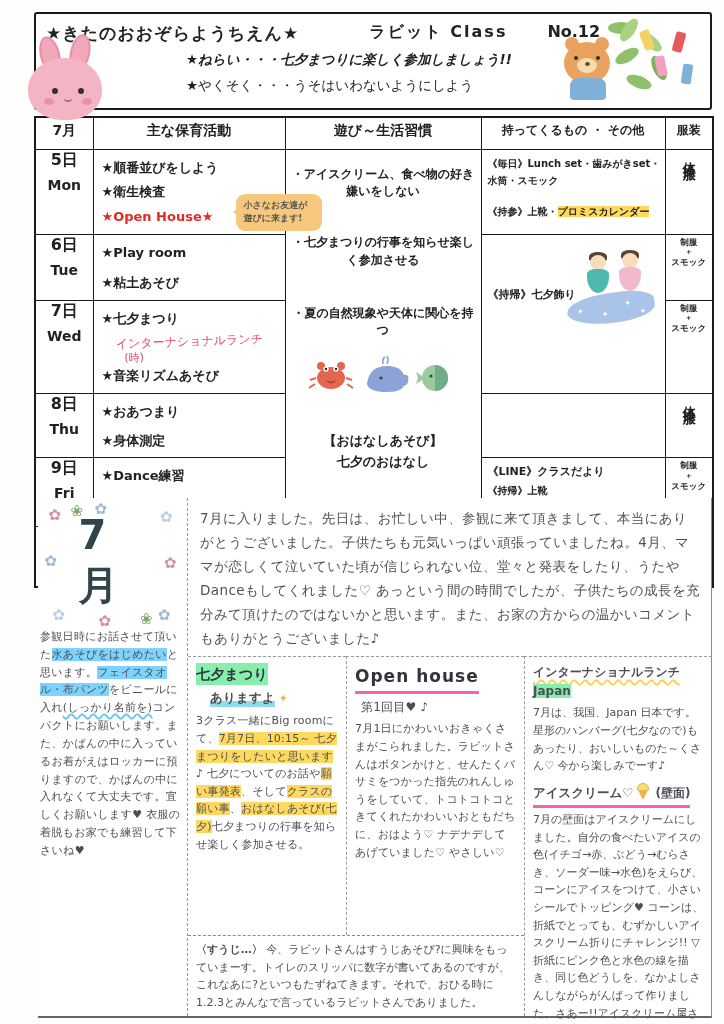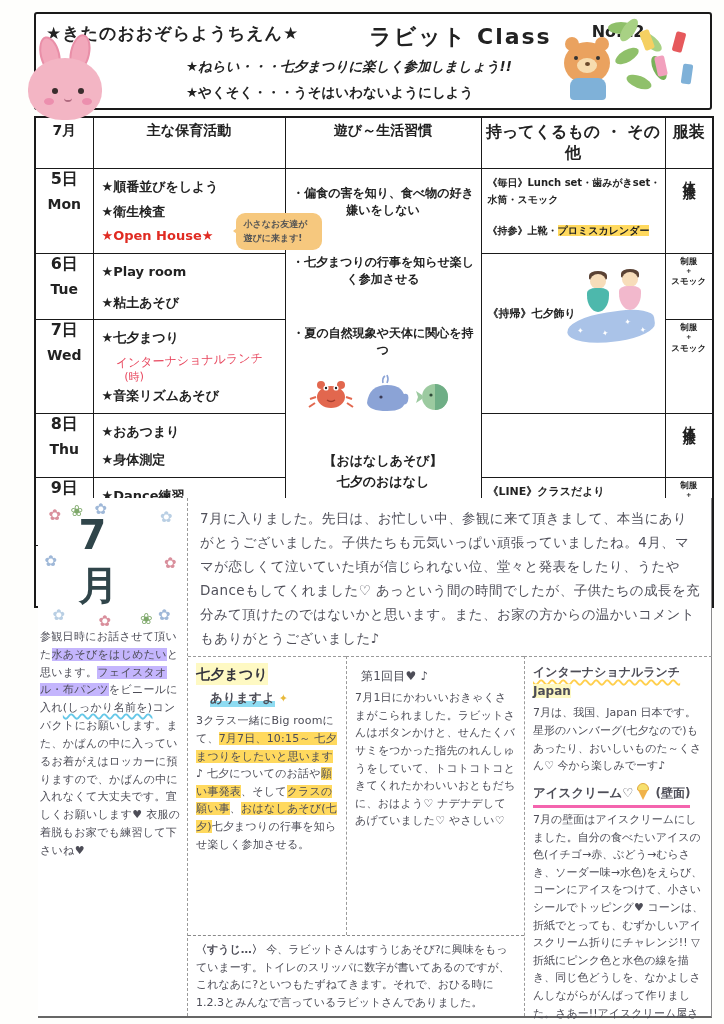--- a/index.html
+++ b/index.html
@@ -5,24 +5,24 @@
   * { margin:0; padding:0; box-sizing:border-box; }
   html,body { width:724px; background:#ffffff; }
   body { font-family:"DejaVu Sans", sans-serif; color:#222; position:relative; height:1024px; overflow:hidden; }
   .page { position:absolute; inset:0; background:#fefefc; }
 
   
   .header-box { position:absolute; left:34px; top:12px; width:678px; height:98px;
     border:2.5px solid #1a1a1a; border-radius:3px; background:#fff; }
   .header-line1 { display:flex; align-items:flex-start; padding:8px 10px 0 10px; font-weight:bold; }
   .school { font-size:17px; letter-spacing:1px; }
-  .classname { font-size:22px; margin-left:70px; letter-spacing:2px; }
+  .classname { font-size:16px; margin-left:70px; letter-spacing:2px; }
   .issue { font-size:16px; margin-left:40px; }
   .aim-line { font-weight:bold; font-size:13.5px; margin:6px 0 0 150px; font-style:italic; }
-  .promise-line { font-weight:bold; font-size:13.5px; margin:8px 16px 0 150px; }
+  .promise-line { font-weight:normal; font-size:13.5px; margin:8px 16px 0 150px; }
 
   
   .rabbit { position:absolute; left:24px; top:36px; width:90px; height:86px; z-index:5; }
   .rabbit .ear { position:absolute; width:20px; height:38px; background:#f2a8bb; border-radius:50%; border:2px solid #e98fa8; }
   .rabbit .ear.l { left:16px; top:0; transform:rotate(-14deg); }
   .rabbit .ear.r { left:46px; top:-2px; transform:rotate(12deg); }
   .rabbit .head { position:absolute; left:4px; top:22px; width:74px; height:62px; background:#f3b5c4; border-radius:50% 50% 46% 46%; }
   .rabbit .eye { position:absolute; width:6px; height:6px; background:#3a2d2d; border-radius:50%; top:30px; }
   .rabbit .eye.l { left:24px; } .rabbit .eye.r { left:50px; }
   .rabbit .cheek { position:absolute; width:10px; height:7px; background:#ec8fae; border-radius:50%; top:40px; }
@@ -50,43 +50,43 @@
   .bearhead .beye { position:absolute; width:4px; height:4px; background:#333; border-radius:50%; top:14px; }
   .bearhead .beye.l{ left:10px; } .bearhead .beye.r{ right:10px; }
   .bearhead .bnose { position:absolute; left:21px; top:20px; width:5px; height:4px; background:#6b4a2b; border-radius:50%; }
   .bearbody { position:absolute; left:18px; top:58px; width:36px; height:22px; background:#7fb1d8; border-radius:8px 8px 4px 4px; }
 
   
   table.schedule { position:absolute; left:34px; top:116px; width:678px; border-collapse:collapse; table-layout:fixed; background:#fff; }
   table.schedule th, table.schedule td { border:1.6px solid #1a1a1a; vertical-align:top; }
   table.schedule { border:2.5px solid #1a1a1a; }
   th.h { font-size:14px; font-weight:bold; text-align:center; vertical-align:middle; padding:4px 0; }
-  th.h.small { font-size:16px; }
+  th.h.small { font-size:12px; }
   .c-date { width:58px; } .c-act { width:192px; } .c-play { width:196px; } .c-bring { width:184px; } .c-outfit { width:48px; }
   td.datecell { text-align:center; font-weight:bold; vertical-align:middle; }
   td.datecell .d { font-size:16px; } td.datecell .w { font-size:14px; margin-top:6px; }
   td.actcell { padding:6px 4px 4px 8px; font-weight:bold; font-size:13px; line-height:1.9; }
   td.playcell { padding:8px 6px; font-weight:bold; font-size:12px; text-align:center; line-height:1.45; }
   td.bringcell { padding:5px 4px 4px 6px; font-weight:bold; font-size:10px; line-height:1.7; position:relative; }
   td.outfitcell { text-align:center; vertical-align:middle; padding:2px 0; }
   .outfit-gym { writing-mode:vertical-rl; font-weight:bold; font-size:13px; letter-spacing:3px; margin:0 auto; }
   .outfit-uni { font-weight:bold; font-size:8.5px; line-height:1.3; }
   .outfit-uni .plus { font-size:7px; }
   td.slashcell { background:linear-gradient(to top right, transparent 48.5%, #333 48.5%, #333 51.5%, transparent 51.5%); }
   .red-open { color:#e02b22; font-weight:bold; font-size:13px; }
   .bubble { position:absolute; background:#f6c87e; border-radius:9px; font-size:9px; font-weight:bold; color:#555; padding:5px 8px; line-height:1.5; left:142px; top:44px; width:86px; }
   .bubble:before { content:""; position:absolute; left:-9px; top:12px; border:6px solid transparent; border-right:8px solid #f6c87e; }
   .actcell-wrap { position:relative; }
   .red-note { color:#e8485f; font-weight:normal; font-size:12px; display:block; line-height:1.2; margin:2px 0 2px 14px; transform:rotate(-2deg); }
   .red-note .paren { font-size:11px; margin-left:8px; }
   .center-act { text-align:center; font-size:13.5px; font-weight:bold; line-height:1.7; padding-top:6px; }
   .bring-center { text-align:center; font-size:13px; font-weight:bold; padding-top:14px; }
   .hl-yellow { background:#ffd95e; }
-  .hl-green { background:#c4b5fd; }
-  .hl-blue { background:#fef9c3; }
+  .hl-green { background:#7dd3fc; }
+  .hl-blue { background:#86efac; }
   .ul-blue { background:linear-gradient(transparent 64%, #8edcf2 64%, #8edcf2 94%, transparent 94%); }
   .ul-yellow { text-decoration:underline wavy #ffcf4d 2px; text-underline-offset:3px; }
   .ul-wavy { text-decoration:underline wavy #66c8e8 2px; text-underline-offset:2px; }
 
   
   .tanabata-art { position:absolute; right:6px; top:10px; width:92px; height:78px; }
   .wave { position:absolute; left:0; bottom:0; width:88px; height:30px; background:#aac3e8; border-radius:50% 40% 45% 55%; transform:rotate(-8deg); }
   .wave .star { position:absolute; color:#fff; font-size:8px; }
   .figure { position:absolute; width:26px; height:48px; }
   .fig-boy { left:18px; top:2px; } .fig-girl { left:50px; top:0; }
@@ -212,21 +212,21 @@
       <td class="actcell actcell-wrap">
         <div>★順番並びをしよう</div>
         <div>★衛生検査</div>
         <div><span class="red-open">★Open House★</span></div>
         <div class="bubble">
           <div>小さなお友達が</div>
           <div>遊びに来ます!</div>
         </div>
       </td>
       <td class="playcell" rowspan="6">
-        <div style="margin-top:8px;">・偏食の害を知り、食べ物の好き嫌いをしない</div>
+        <div style="margin-top:8px;">・アイスクリーム、食べ物の好き嫌いをしない</div>
         <div style="margin-top:34px;">・七夕まつりの行事を知らせ楽しく参加させる</div>
         <div style="margin-top:36px;">・夏の自然現象や天体に関心を持つ</div>
         <div class="sea-row">
           <svg width="152" height="46" viewBox="0 0 152 46">
 
             <g>
               <circle cx="14" cy="12" r="4" fill="#e2674e"></circle>
                   <circle cx="34" cy="12" r="4" fill="#e2674e"></circle>
               <ellipse cx="24" cy="24" rx="14" ry="11" fill="#e2674e"></ellipse>
               <line x1="8" y1="30" x2="2" y2="34" stroke="#e2674e" stroke-width="2"></line>
@@ -408,20 +408,21 @@
           <div class="cols2">
 
             <div class="col col-tanabata">
               <span class="col-title-blue hl-blue">七夕まつり</span><br>
               <span class="sub-blue ul-blue">ありますよ</span>
               <span class="sparkle">✦</span>
               <div><span>3クラス一緒にBig roomにて、</span><span class="hl-yellow">7月7日、10:15～ 七夕まつりをしたいと思います</span><span>♪ 七夕についてのお話や</span><span class="hl-yellow">願い事発表</span><span>、そして</span><span class="hl-yellow">クラスの願い事</span><span>、</span><span class="hl-yellow">おはなしあそび(七夕)</span><span>七夕まつりの行事を知らせ楽しく参加させる。</span></div>
             </div>
 
             <div class="col col-openhouse">
+              <span class="oh-title">Open house</span>
               <div class="oh-sub">第1回目♥ ♪</div>
               <div>7月1日にかわいいおきゃくさまがこられました。ラビットさんはボタンかけと、せんたくバサミをつかった指先のれんしゅうをしていて、トコトコトコときてくれたかわいいおともだちに、おはよう♡ ナデナデしてあげていました♡ やさしい♡</div>
             </div>
           </div>
 
           <div class="suuji">
             <span class="suuji-title">〈すうじ…〉</span>
             <span>今、ラビットさんはすうじあそび?に興味をもっていまーす。トイレのスリッパに数字が書いてあるのですが、これなあに?といつもたずねてきます。それで、おひる時に1.2.3とみんなで言っているラビットさんでありました。</span>
           </div>
         </div>

